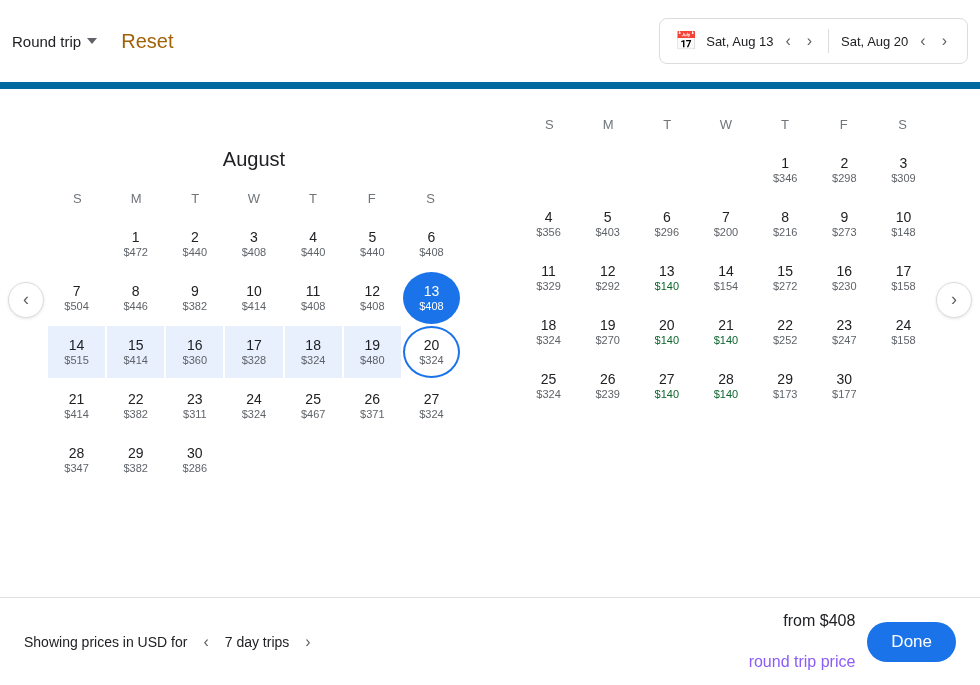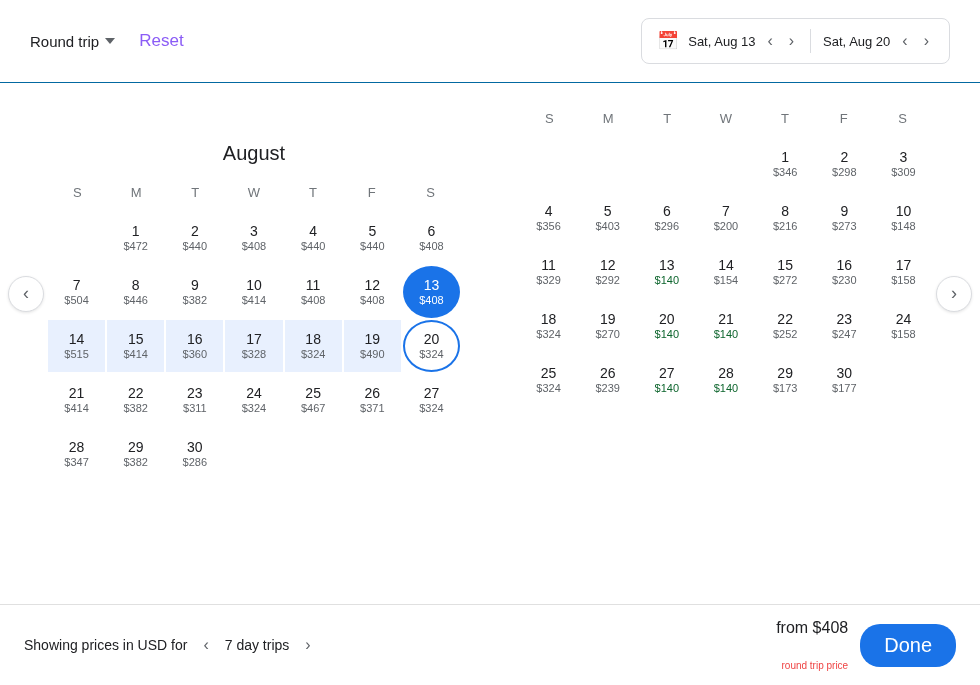--- a/index.html
+++ b/index.html
@@ -9,22 +9,22 @@
       width: 980px;
       min-height: 685px;
       overflow: hidden;
       position: relative;
     }
 
     .top-bar {
       display: flex;
       align-items: center;
       justify-content: space-between;
-      padding: 18px 30px;
-      border-bottom: 1px solid #0369a1;
+      padding: 18px 12px;
+      border-bottom: 7px solid #0369a1;
     }
 
     .trip-type {
       display: flex;
       align-items: center;
       gap: 6px;
       font-size: 15px;
       font-weight: 500;
       color: #202124;
       cursor: pointer;
@@ -32,22 +32,22 @@
 
     .chevron-down {
       width: 0; height: 0;
       border-left: 5px solid transparent;
       border-right: 5px solid transparent;
       border-top: 6px solid #5f6368;
       display: inline-block;
     }
 
     .reset-btn {
-      font-size: 17px;
-      color: #8b5cf6;
+      font-size: 20px;
+      color: #a16207;
       cursor: pointer;
       font-weight: 500;
     }
 
     .date-selector {
       display: flex;
       align-items: center;
       border: 1px solid #dadce0;
       border-radius: 8px;
       padding: 10px 16px;
@@ -242,32 +242,32 @@
       text-align: right;
     }
 
     .price-from {
       font-size: 16px;
       font-weight: 500;
       color: #202124;
     }
 
     .price-label {
-      font-size: 10px;
-      color: #ef4444;
+      font-size: 16px;
+      color: #8b5cf6;
       margin-top: 23px;
     }
 
     .done-btn {
       background: #1a73e8;
       color: #fff;
       border: none;
       border-radius: 20px;
       padding: 10px 24px;
-      font-size: 20px;
+      font-size: 17px;
       font-weight: 500;
       cursor: pointer;
     }
   </style>
 </head>
 <body>
 
 <div class="top-bar">
   <div style="display:flex; align-items:center; gap:24px;">
     <div class="trip-type">
@@ -373,21 +373,21 @@
         <div class="cal-cell in-range">
           <span class="day-num">17</span>
           <span class="day-price">$328</span>
         </div>
         <div class="cal-cell in-range">
           <span class="day-num">18</span>
           <span class="day-price">$324</span>
         </div>
         <div class="cal-cell in-range">
           <span class="day-num">19</span>
-          <span class="day-price">$490</span>
+          <span class="day-price">$480</span>
         </div>
         <div class="cal-cell selected-end">
           <span class="day-num">20</span>
           <span class="day-price">$324</span>
         </div>
         <div class="cal-cell">
           <span class="day-num">21</span>
           <span class="day-price">$414</span>
         </div>
         <div class="cal-cell">

